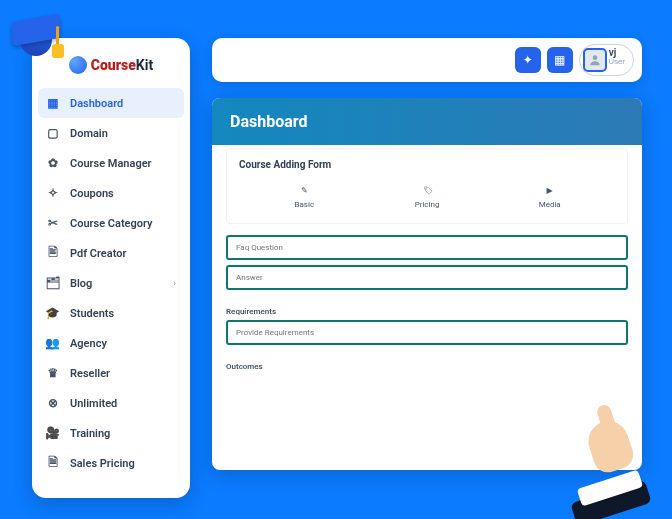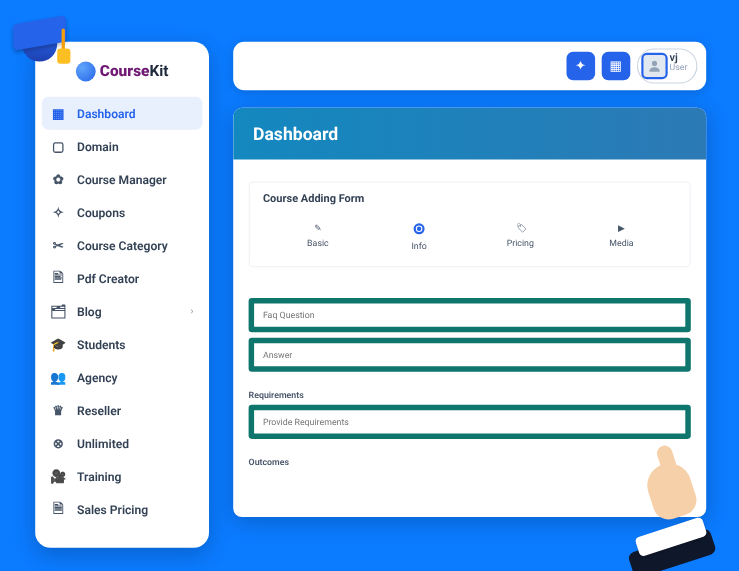--- a/index.html
+++ b/index.html
@@ -6,50 +6,50 @@
 body { width:672px; height:519px; background:#0b7bff; border-radius:20px; position:relative; overflow:hidden; }
 .grad-cap { position:absolute; top:6px; left:6px; width:60px; height:60px; z-index:20; }
 .gc-base { position:absolute; top:28px; left:14px; width:32px; height:22px; background:linear-gradient(#2563eb,#1e40af); border-radius:0 0 16px 16px; }
 .gc-top { position:absolute; top:12px; left:6px; width:48px; height:24px; background:#2563eb; transform:skewY(-8deg) rotate(-2deg); border-radius:4px; box-shadow:0 2px 4px rgba(0,0,0,.3); }
 .gc-tassel { position:absolute; top:20px; left:50px; width:3px; height:22px; background:#f59e0b; border-radius:2px; }
 .gc-tassel2 { position:absolute; top:38px; left:46px; width:12px; height:14px; background:#fbbf24; border-radius:3px; }
 .sidebar { position:absolute; top:38px; left:32px; width:158px; height:460px; background:#fff; border-radius:14px; box-shadow:0 6px 20px rgba(0,0,0,.2); padding:14px 0; }
 .logo { display:flex; align-items:center; justify-content:center; gap:4px; padding:4px 0 14px; }
 .logo-icon { width:18px; height:18px; border-radius:50%; background:radial-gradient(circle at 30% 30%,#60a5fa,#2563eb); position:relative; }
 .logo-text { font-size:14px; font-weight:700; color:#1e293b; }
-.logo-text b { color:#701a75; }
+.logo-text b { color:#b91c1c; }
 .nav { list-style:none; }
 .nav li { display:flex; align-items:center; gap:10px; padding:8px 14px; font-size:11px; font-weight:600; color:#334155; cursor:pointer; }
 .nav li.active { background:#e8f0fe; color:#2563eb; border-radius:6px; margin:0 6px; padding:8px 8px; }
 .nav li .ico { width:14px; height:14px; display:flex; align-items:center; justify-content:center; font-size:12px; color:#475569; }
 .nav li.active .ico { color:#2563eb; }
 .nav li .chev { margin-left:auto; font-size:9px; color:#94a3b8; }
 .topbar { position:absolute; top:38px; left:212px; width:430px; height:44px; background:#fff; border-radius:10px; box-shadow:0 2px 10px rgba(0,0,0,.15); display:flex; align-items:center; justify-content:flex-end; padding:0 8px; gap:6px; }
 .tb-btn { width:26px; height:26px; border-radius:6px; display:flex; align-items:center; justify-content:center; font-size:12px; cursor:pointer; }
 .tb-wand { background:#2563eb; color:#fff; }
 .tb-apps { background:#2563eb; color:#fff; }
 .user-chip { display:flex; align-items:flex-start; gap:2px; border:1px solid #cbd5e1; border-radius:16px; padding:3px 8px 3px 3px; cursor:pointer; }
 .avatar { width:24px; height:24px; border-radius:5px; background:#e2e8f0; display:flex; align-items:center; justify-content:center; border:2px solid #2563eb; }
 .avatar svg { width:14px; height:14px; }
 .user-info { line-height:1; }
 .user-name { font-size:10px; font-weight:600; color:#334155; }
 .user-role { font-size:8px; color:#94a3b8; }
 .main { position:absolute; top:98px; left:212px; width:430px; height:372px; background:#fff; border-radius:8px; box-shadow:0 4px 20px rgba(0,0,0,.2); overflow:hidden; }
 .main-header { background:linear-gradient(90deg,#1388bf,#2c7ab5); color:#fff; padding:14px 18px; font-size:16px; font-weight:700; }
-.card { margin:20px 14px; border:1px solid #eef2f6; border-radius:4px; }
+.card { margin:3px 14px; border:1px solid #eef2f6; border-radius:4px; }
 .card-title { font-size:10px; font-weight:700; color:#334155; padding:10px 12px 8px; }
 .stepper { display:flex; justify-content:space-around; padding:8px 16px 14px; align-items:flex-start; }
 .step { text-align:center; flex:1; }
 .step-ico { width:8px; height:8px; margin:0 auto 6px; font-size:8px; color:#475569; }
 .step-label { font-size:8px; color:#475569; }
 .step.active .step-dot { width:10px; height:10px; border:2px solid #2563eb; border-radius:50%; margin:0 auto 6px; position:relative; }
 .step.active .step-dot:after { content:""; position:absolute; inset:1px; border-radius:50%; background:#2563eb; }
 .section { padding:8px 14px 4px; }
 .sec-label { font-size:8px; font-weight:600; color:#475569; margin-bottom:4px; }
-.input { width:100%; border:5px solid #0f766e; border-radius:3px; padding:6px 8px; font-size:8px; color:#94a3b8; background:#fff; margin-bottom:5px; }
+.input { width:100%; border:2px solid #0f766e; border-radius:3px; padding:6px 8px; font-size:8px; color:#94a3b8; background:#fff; margin-bottom:5px; }
 .hand { position:absolute; bottom:8px; right:24px; width:78px; height:90px; z-index:30; }
 .finger { position:absolute; top:0; left:20px; width:40px; height:50px; background:#f5d0a9; border-radius:20px 20px 14px 14px; transform:rotate(-18deg); }
 .finger:before { content:""; position:absolute; top:-16px; left:18px; width:14px; height:26px; background:#f5d0a9; border-radius:8px; }
 .cuff { position:absolute; bottom:14px; left:8px; width:64px; height:18px; background:#fff; border-radius:4px; transform:rotate(-18deg); box-shadow:0 1px 2px rgba(0,0,0,.2); }
 .sleeve { position:absolute; bottom:-4px; left:2px; width:78px; height:24px; background:#0f172a; border-radius:6px; transform:rotate(-18deg); }
 </style>
 </head>
 <body>
 
 <div class="grad-cap">
@@ -140,24 +140,20 @@
 
 <main class="main">
   <div class="main-header">Dashboard</div>
   <div class="card">
     <div class="card-title">Course Adding Form</div>
     <div class="stepper" id="stepper">
         <div class="step">
           <div class="step-ico">✎</div>
           <div class="step-label">Basic</div>
         </div>
-        <div class="step active">
-          <div class="step-dot"></div>
-          <div class="step-label">Info</div>
-        </div>
         <div class="step">
           <div class="step-ico">🏷</div>
           <div class="step-label">Pricing</div>
         </div>
         <div class="step">
           <div class="step-ico">▶</div>
           <div class="step-label">Media</div>
         </div>
       </div>
   </div>

